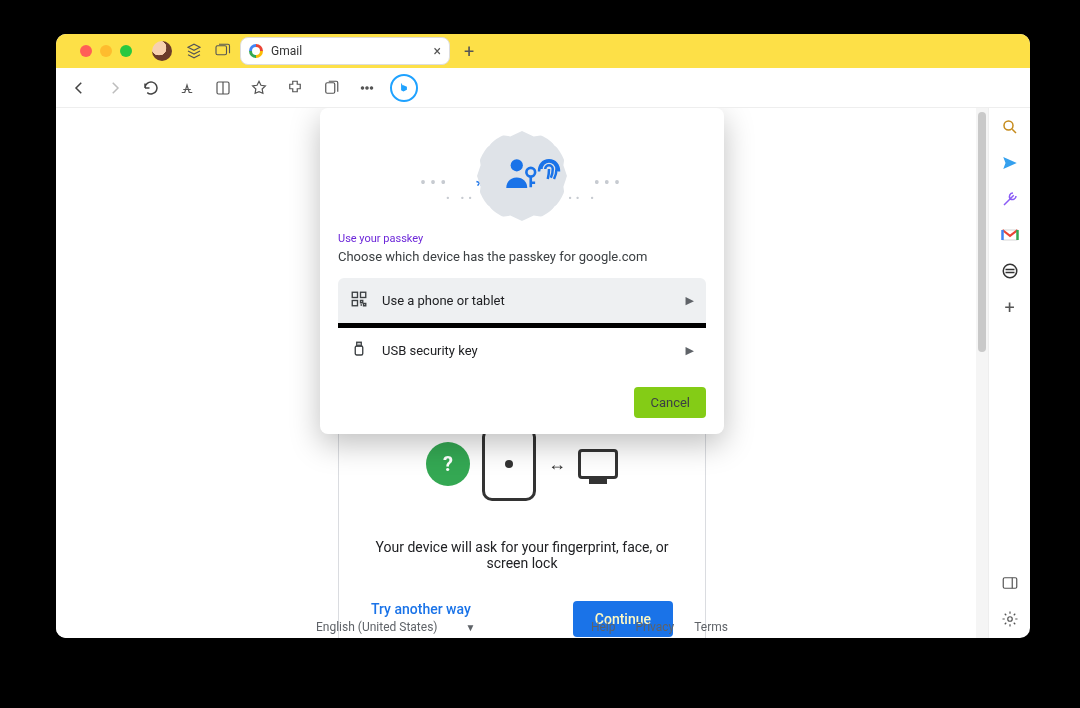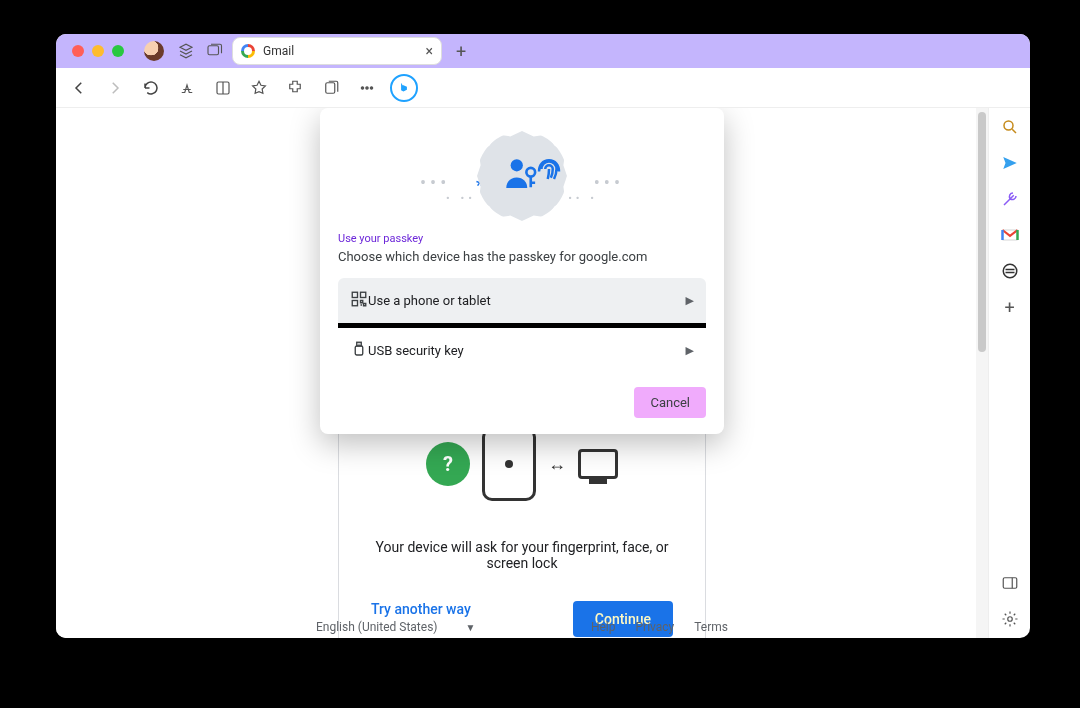--- a/index.html
+++ b/index.html
@@ -3,21 +3,21 @@
 <meta charset="utf-8">
 <style>
   * { box-sizing: border-box; margin: 0; padding: 0; font-family: -apple-system, BlinkMacSystemFont, "Segoe UI", Roboto, Arial, sans-serif; }
   body { background: #000; width: 1080px; height: 708px; overflow: hidden; position: relative; }
   .window {
     position: absolute; left: 56px; top: 34px; width: 974px; height: 604px;
     background: #fff; border-radius: 10px; box-shadow: 0 8px 40px rgba(0,0,0,.5);
     display: flex; flex-direction: column; overflow: hidden;
   }
   
-  .titlebar { height: 34px; background: #c4b5fd; display: flex; align-items: center; padding: 0 16px; gap: 8px; }
+  .titlebar { height: 34px; background: #fde047; display: flex; align-items: center; padding: 0 24px; gap: 8px; }
   .traffic { display: flex; gap: 8px; margin-right: 8px; }
   .traffic span { width: 12px; height: 12px; border-radius: 50%; display: block; }
   .tl-close { background: #ff5f57; }
   .tl-min   { background: #febc2e; }
   .tl-max   { background: #28c840; }
   .avatar { width: 20px; height: 20px; border-radius: 50%; background: radial-gradient(circle at 35% 35%, #f7d0b0 0 40%, #6b3b2a 41% 100%); margin: 0 4px; }
   .tb-icon { width: 20px; height: 20px; display: flex; align-items: center; justify-content: center; color: #555; }
   .tb-icon svg { width: 18px; height: 18px; stroke: #555; fill: none; stroke-width: 1.5; }
   .tab {
     height: 28px; background: #fff; border: 1px solid #ddd; border-radius: 8px;
@@ -89,27 +89,27 @@
   .pk-stars { position:absolute; left:138px; top:50px; color:#1a73e8; font-size:16px; letter-spacing:2px; font-weight:700; }
   .pk-finger { position:absolute; right:142px; top:28px; }
   .pk-finger svg { width:30px; height:30px; stroke:#1a73e8; fill:none; stroke-width:2; }
   .pk-dots { position:absolute; top:46px; font-size:18px; letter-spacing:4px; color:#c7cbd1; }
   .pk-dots.l1 { left:82px; } .pk-dots.l2 { left:108px; top:66px; font-size:11px; }
   .pk-dots.r1 { right:82px; } .pk-dots.r2 { right:108px; top:66px; font-size:11px; }
 
   .modal h3 { font-size:11px; font-weight:400; color:#6d28d9; margin-top:6px; }
   .modal p  { font-size:13px; color:#3c4043; margin-top:4px; }
   .options { margin-top:14px; border-radius:6px; overflow:hidden; }
-  .option { display:flex; align-items:center; padding:12px 12px; font-size:13px; color:#202124; cursor:pointer; }
+  .option { display:flex; align-items:center; gap:14px; padding:12px 12px; font-size:13px; color:#202124; cursor:pointer; }
   .option.selected { background:#eef0f2; }
   .option + .option { border-top:5px solid #000000; }
   .option .chev { margin-left:auto; color:#5f6368; font-size:11px; }
   .opt-icon svg { width:18px; height:18px; stroke:#3c4043; fill:none; stroke-width:1.8; }
   .modal-actions { display:flex; justify-content:flex-end; margin-top:14px; }
-  .cancel-btn { background:#f0abfc; border:none; border-radius:4px; padding:8px 16px; font-size:13px; color:#3c4043; cursor:pointer; }
+  .cancel-btn { background:#84cc16; border:none; border-radius:4px; padding:8px 16px; font-size:13px; color:#3c4043; cursor:pointer; }
 
   .vscroll { position:absolute; right:0; top:0; bottom:0; width:12px; background:#f5f5f5; }
   .vscroll .thumb { position:absolute; left:2px; right:2px; top:4px; height:240px; background:#c9c9c9; border-radius:4px; }
 </style>
 </head>
 <body>
 
 <div class="window">
 
   <div class="titlebar">

